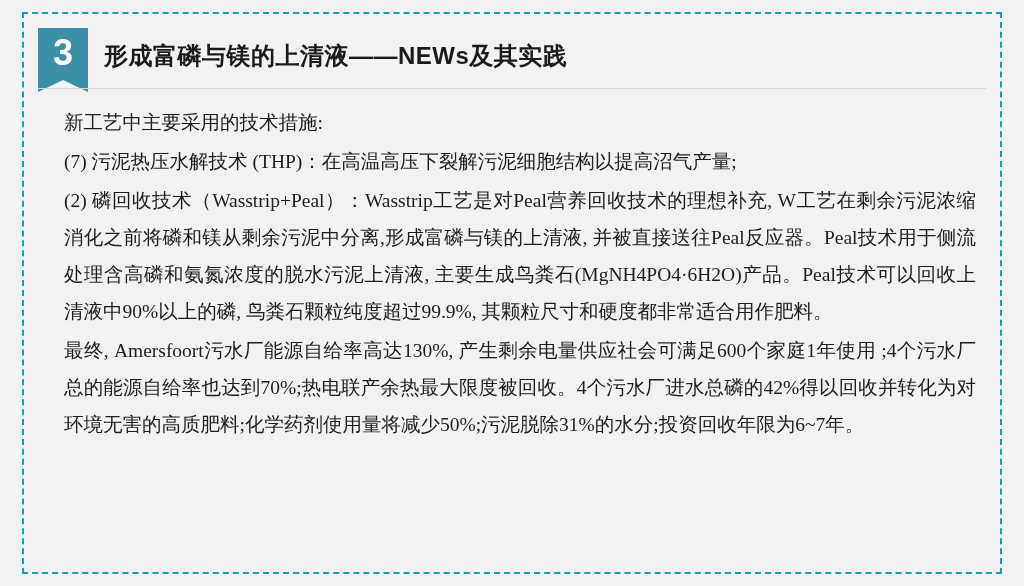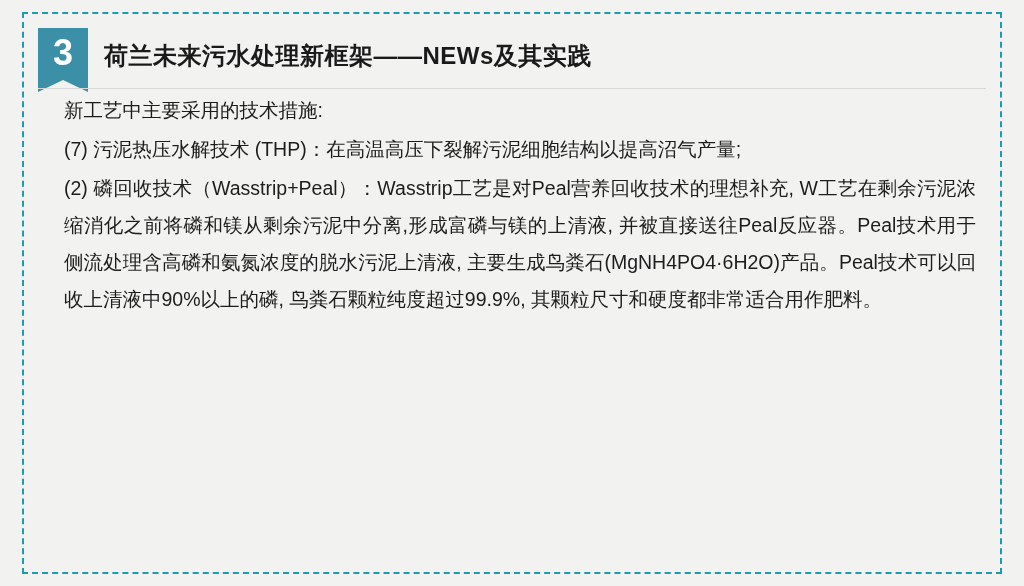--- a/index.html
+++ b/index.html
@@ -84,47 +84,48 @@
     right: 0px;
     top: 66px;
     height: 1px;
     background: #d8d8d6;
   }
   
   .body-text {
     position: absolute;
     left: 26px;
     right: 10px;
-    top: 70px;
+    top: 82px;
     font-size: 19.5px;
     line-height: 37px;
     color: #1d1d1d;
-    font-family: Liberation Sans, sans-serif;
+    font-family: Liberation Serif, serif;
   }
   .para {
     margin: 0 0 2px 0;
     text-align: justify;
     text-justify: inter-ideograph;
   }
 </style>
 </head>
 <body>
 
 <div class="page">
 
   <div class="dashed-frame"></div>
 
   <div class="content">
 
     <div class="header">
       <div class="num-badge">3</div>
-      <div class="header-title">荷兰未来污水处理新框架——NEWs及其实践</div>
+      <div class="header-title">形成富磷与镁的上清液——NEWs及其实践</div>
       <div class="header-rule"></div>
     </div>
 
     <div class="body-text">
       <p class="para">新工艺中主要采用的技术措施:</p>
       <p class="para">(7) 污泥热压水解技术 (THP)：在高温高压下裂解污泥细胞结构以提高沼气产量;</p>
       <p class="para">(2) 磷回收技术（Wasstrip+Peal）：Wasstrip工艺是对Peal营养回收技术的理想补充, W工艺在剩余污泥浓缩消化之前将磷和镁从剩余污泥中分离,形成富磷与镁的上清液, 并被直接送往Peal反应器。Peal技术用于侧流处理含高磷和氨氮浓度的脱水污泥上清液, 主要生成鸟粪石(MgNH4PO4·6H2O)产品。Peal技术可以回收上清液中90%以上的磷, 鸟粪石颗粒纯度超过99.9%, 其颗粒尺寸和硬度都非常适合用作肥料。</p>
+      <p class="para">最终, Amersfoort污水厂能源自给率高达130%, 产生剩余电量供应社会可满足600个家庭1年使用 ;4个污水厂总的能源自给率也达到70%;热电联产余热最大限度被回收。4个污水厂进水总磷的42%得以回收并转化为对环境无害的高质肥料;化学药剂使用量将减少50%;污泥脱除31%的水分;投资回收年限为6~7年。</p>
     </div>
 
   </div>
 </div>
 
 </body></html>

